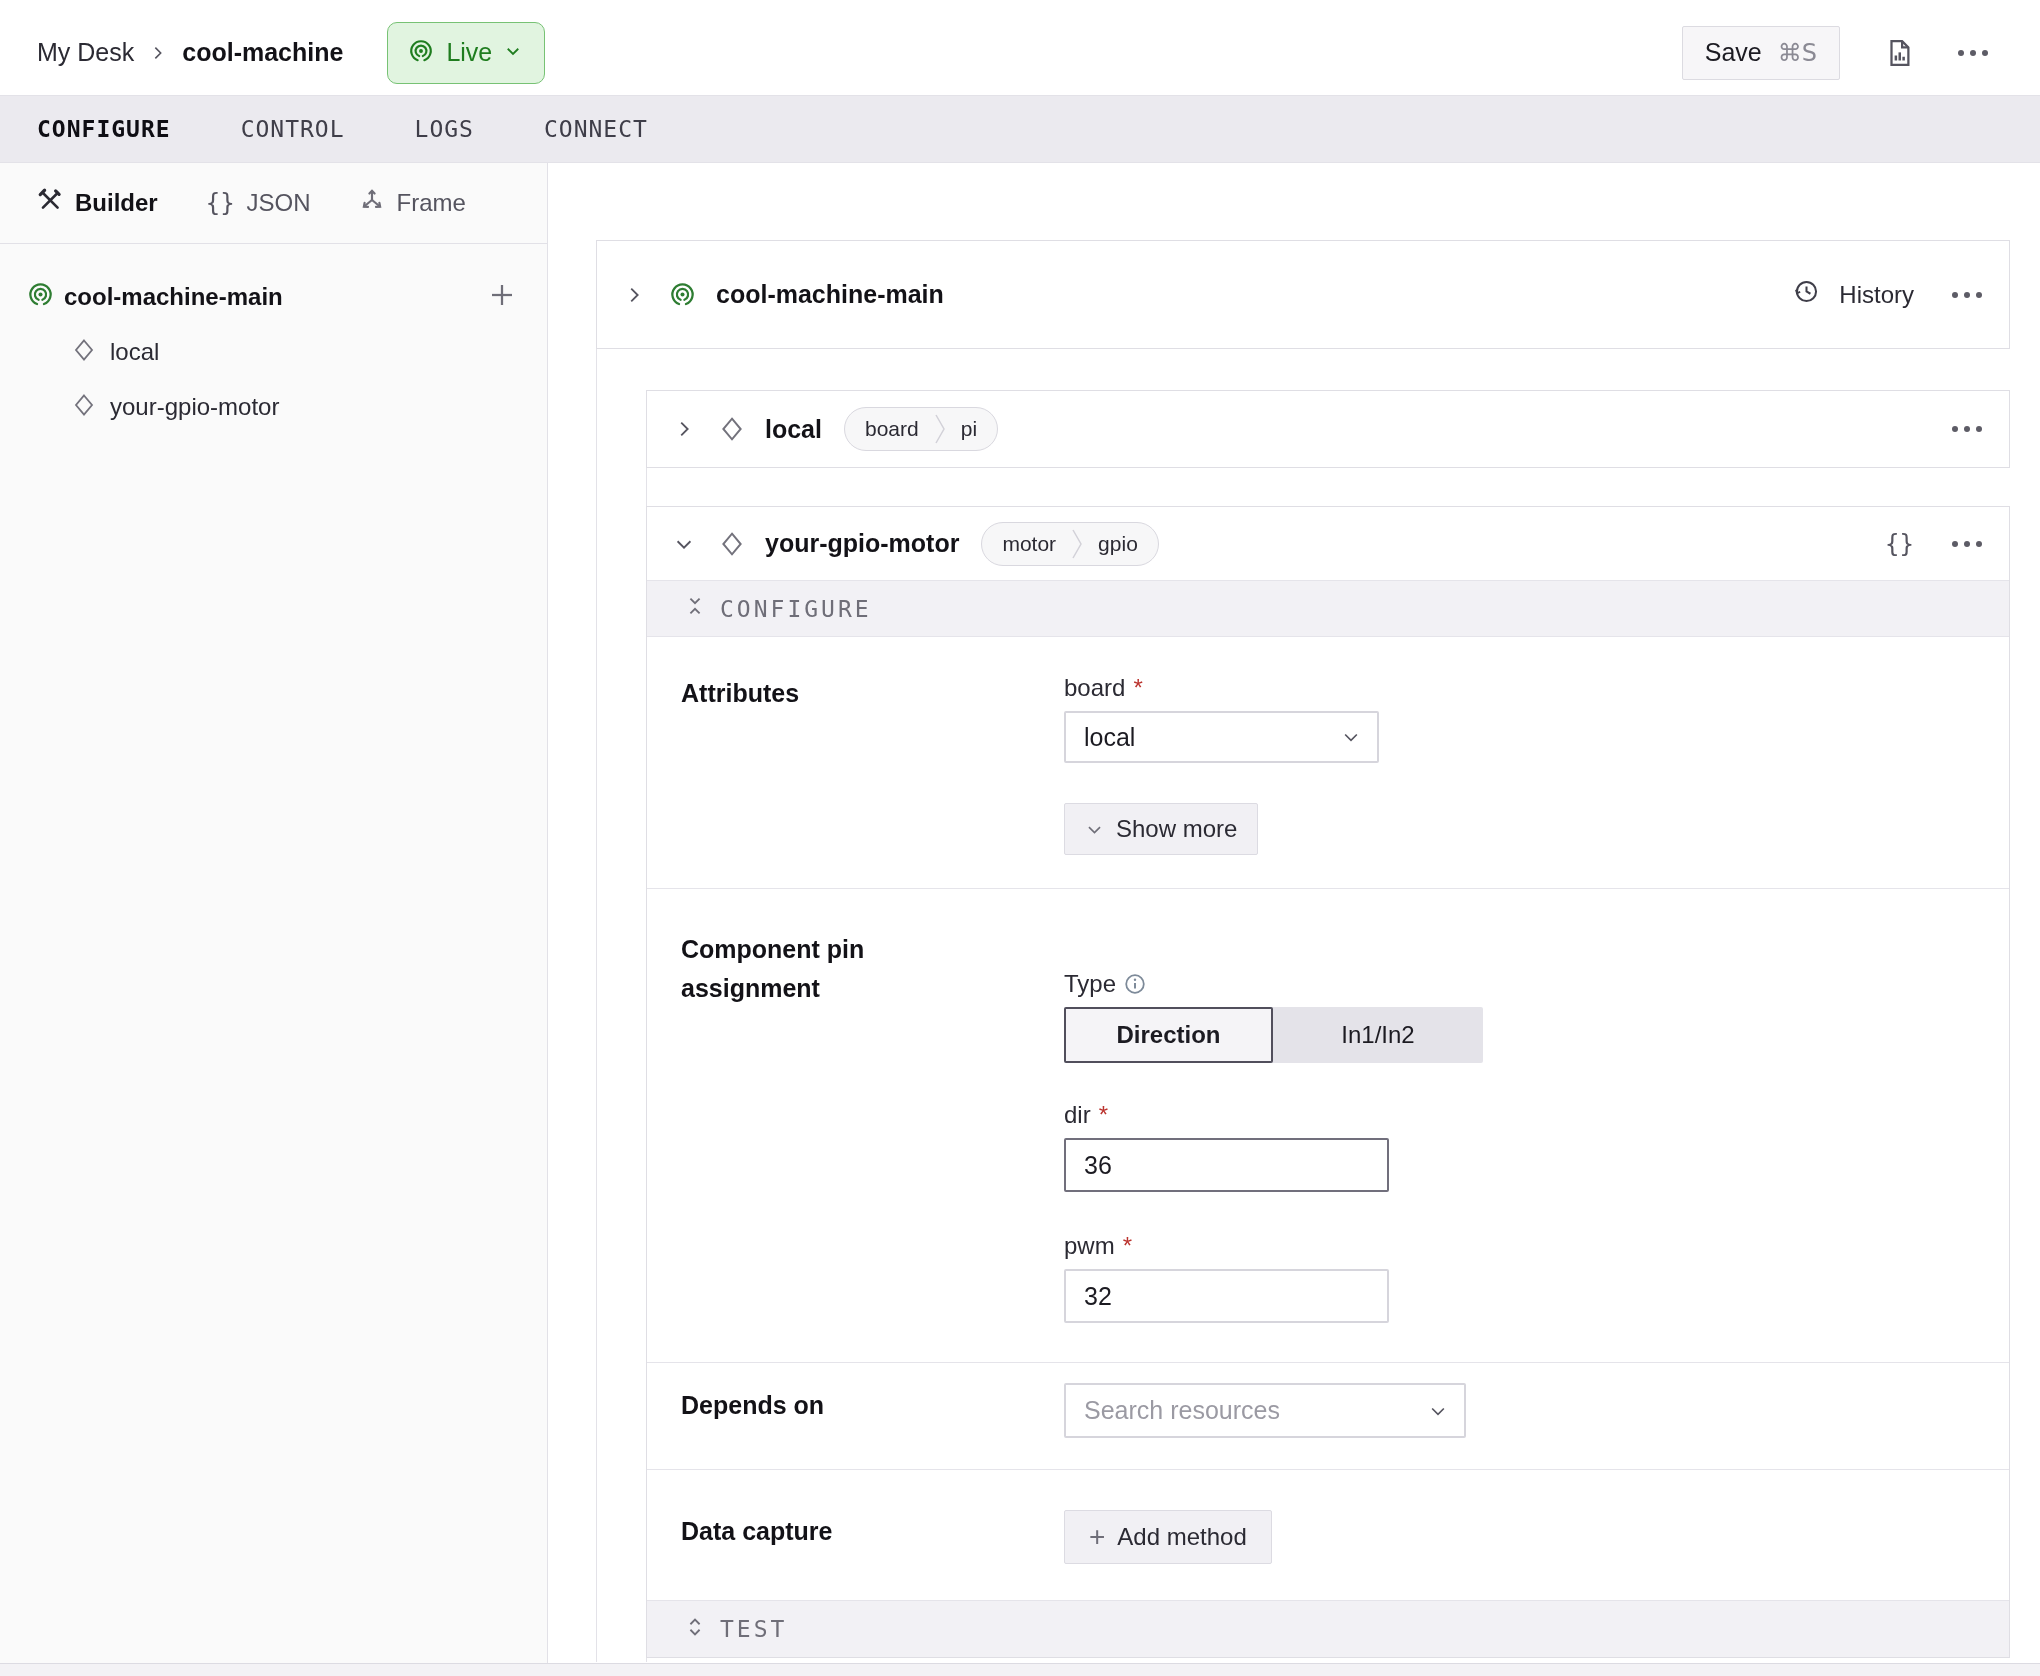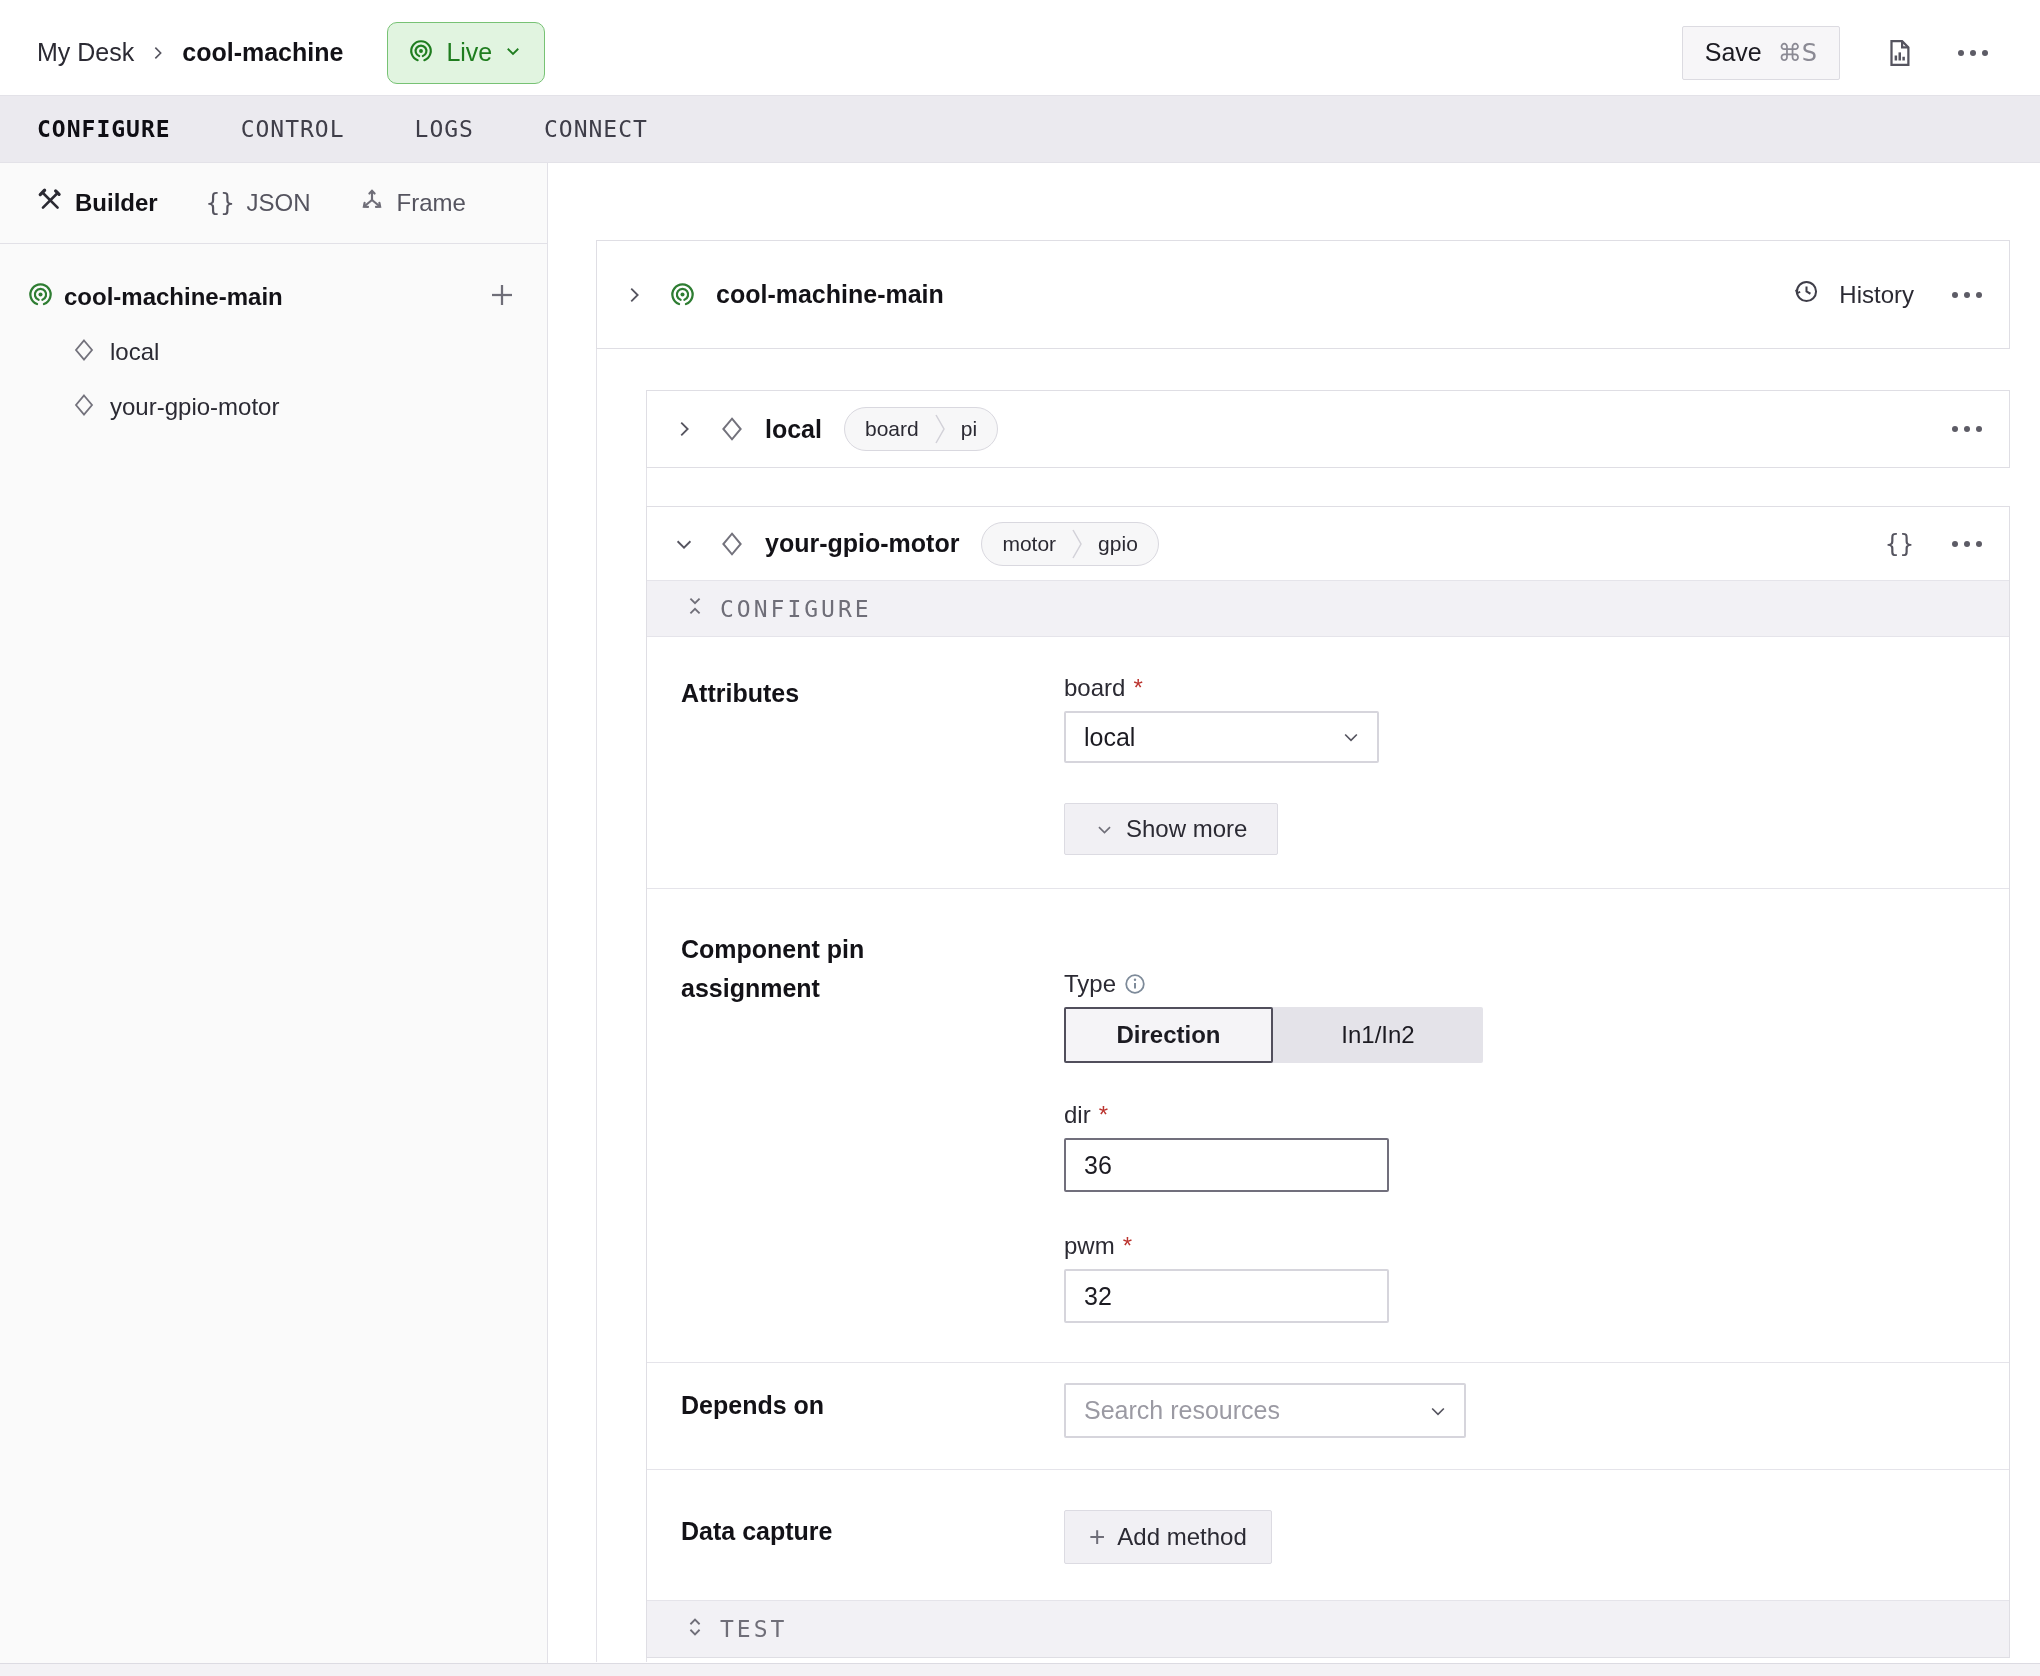--- a/index.html
+++ b/index.html
@@ -92,21 +92,21 @@
   .req { color:#bb342f; }
   .select-box { display:flex; align-items:center; height:52px; border:2px solid #d6d5dc; border-radius:2px;
     background:#fff; padding:0 16px 0 18px; font-size:25px; color:#1c1b22; cursor:pointer; }
   .select-box .sel-text { flex:1; }
   .select-box.w315 { width:315px; }
   .select-box.w402 { width:402px; height:55px; }
   .placeholder { color:#9b9aa3; }
 
   .ghost-btn { display:flex; align-items:center; gap:12px; background:#f1f0f4; border:1px solid #dcdbe2;
     border-radius:2px; cursor:pointer; font-size:24px; color:#2b2a33; }
-  .show-more-btn { height:52px; padding:0 30px; margin-top:40px; }
+  .show-more-btn { height:52px; padding:0 20px; margin-top:40px; }
   .add-method-btn { height:54px; padding:0 24px; }
   .plus-glyph { font-size:28px; color:#6f6e78; font-weight:400; line-height:1; }
 
   .toggle-row { display:flex; gap:61px;margin-top:40px; }
   .seg-group { display:flex; height:56px; background:#e4e3e9; border-radius:2px; }
   .seg { display:flex; align-items:center; justify-content:center; font-size:24px; color:#1c1b22; cursor:pointer; }
   .seg.selected { background:#f5f4f7; border:2px solid #514f5c; border-radius:2px; font-weight:bold; }
   .seg.w209 { width:209px; } .seg.w210 { width:210px; } .seg.w138 { width:138px; }
 
   .pin-field { margin-top:38px; }

